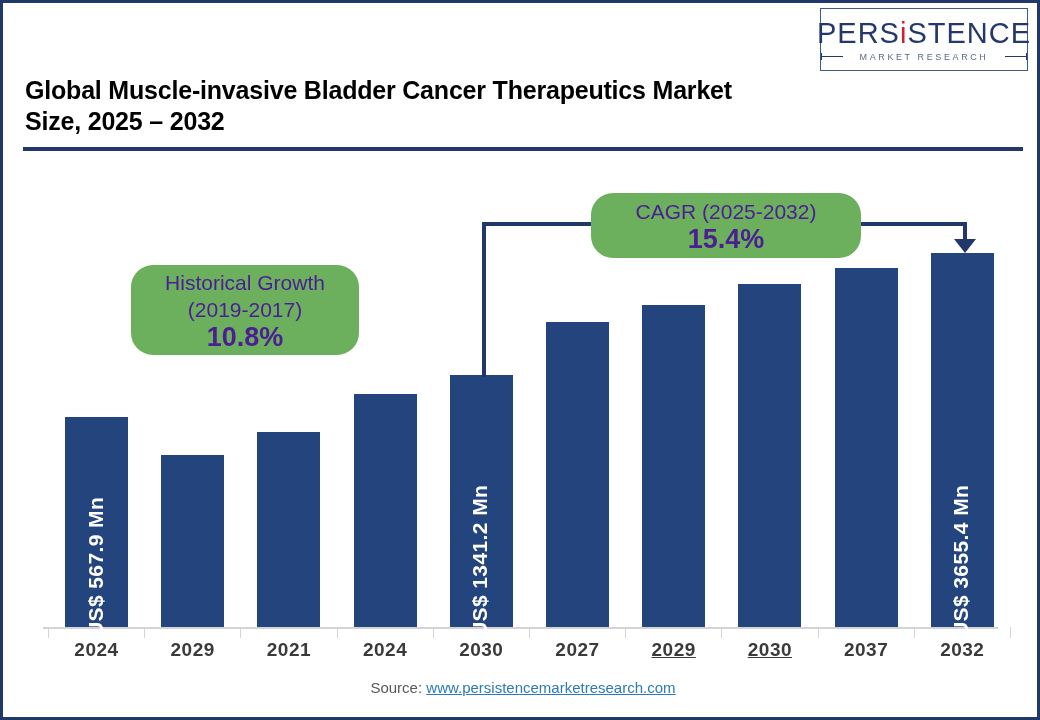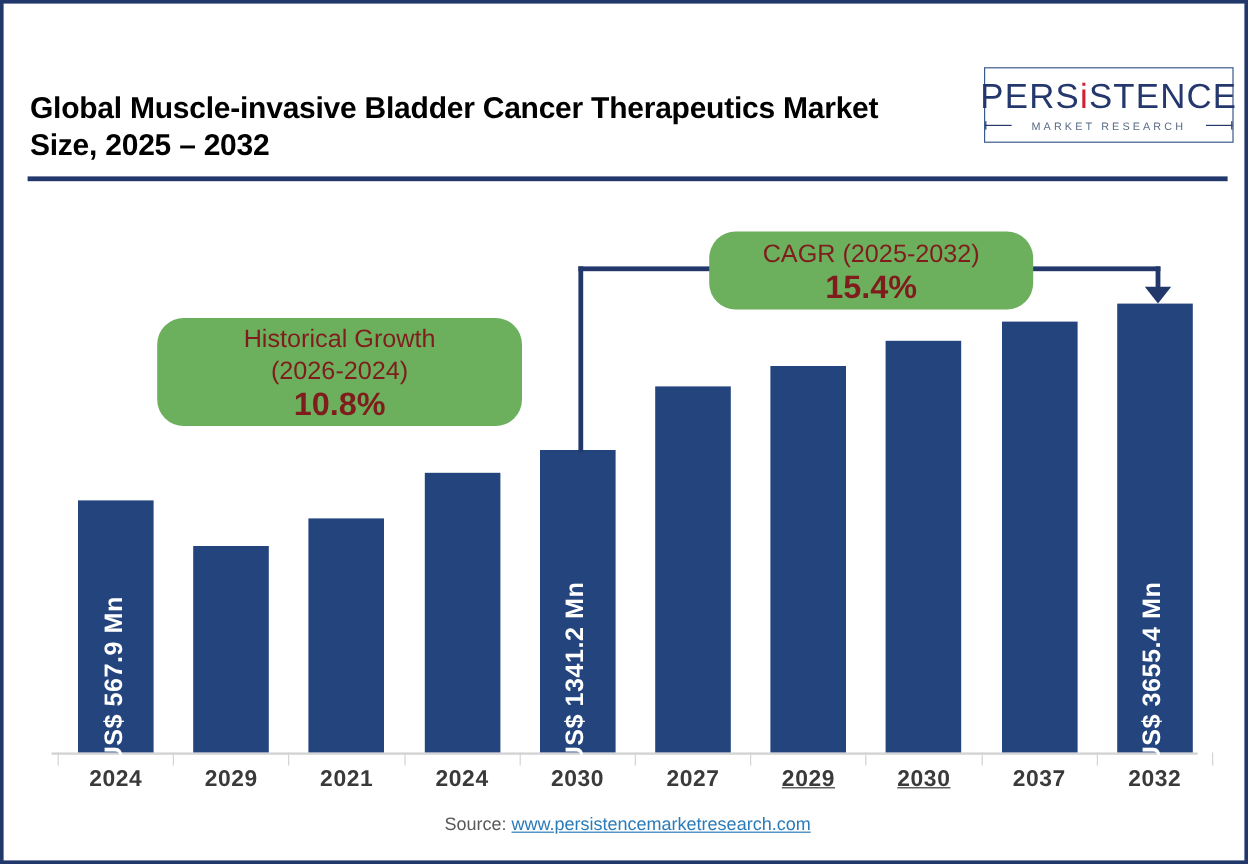--- a/index.html
+++ b/index.html
@@ -19,21 +19,20 @@
 
   
   .logo-box{
     position:absolute; top:5px; left:817px;
     width:208px; height:63px;
     border:1px solid #3a5a8c;
     background:#ffffff;
     display:flex; flex-direction:column;
     align-items:center; justify-content:center;
     box-sizing:border-box;
-    margin-top:48px;
   }
   .logo-word{
     font-family:"Liberation Sans", sans-serif;
     font-size:29px; line-height:31px;
     letter-spacing:1px;
     color:#24386e; font-weight:400;
     white-space:nowrap;
   }
   .logo-word .red-i{color:#d2202f;}
   .logo-sub-row{
@@ -100,30 +99,30 @@
     font-weight:bold;
     color:#3a3a3a;
     letter-spacing:0.5px;
   }
 
   
   .callout{
     position:absolute;
     background:#6cb05e;
     border-radius:22px;
-    color:#7f1d1d;
+    color:#4c1d95;
     text-align:center;
     display:flex;flex-direction:column;
     align-items:center;justify-content:center;
     box-sizing:border-box;
   }
   .callout .c-line{font-size:21px;line-height:27px;font-weight:400;}
   .callout .c-val{font-size:27px;line-height:28px;font-weight:bold;}
 
-  .callout-hist{ left:128px; top:262px; width:304px; height:90px; }
+  .callout-hist{ left:128px; top:262px; width:228px; height:90px; }
   .callout-cagr{ left:588px; top:190px; width:270px; height:65px; }
 
   
   .conn{position:absolute;background:#22386b;}
   .conn-v-left{ left:479px; top:219px; width:4px; height:155px; }
   .conn-h-left{ left:479px; top:219px; width:115px; height:4px; }
   .conn-h-right{ left:852px; top:219px; width:112px; height:4px; }
   .conn-v-right{ left:960px; top:219px; width:4px; height:20px; }
   .arrow-down{
     position:absolute; left:951px; top:236px;
@@ -204,21 +203,21 @@
   </div>
 
   <div class="conn conn-v-left"></div>
   <div class="conn conn-h-left"></div>
   <div class="conn conn-h-right"></div>
   <div class="conn conn-v-right"></div>
   <div class="arrow-down"></div>
 
   <div class="callout callout-hist">
     <div class="c-line">Historical Growth</div>
-    <div class="c-line">(2026-2024)</div>
+    <div class="c-line">(2019-2017)</div>
     <div class="c-val">10.8%</div>
   </div>
 
   <div class="callout callout-cagr">
     <div class="c-line">CAGR (2025-2032)</div>
     <div class="c-val">15.4%</div>
   </div>
 
   <div class="source">
     <span>Source:</span>

